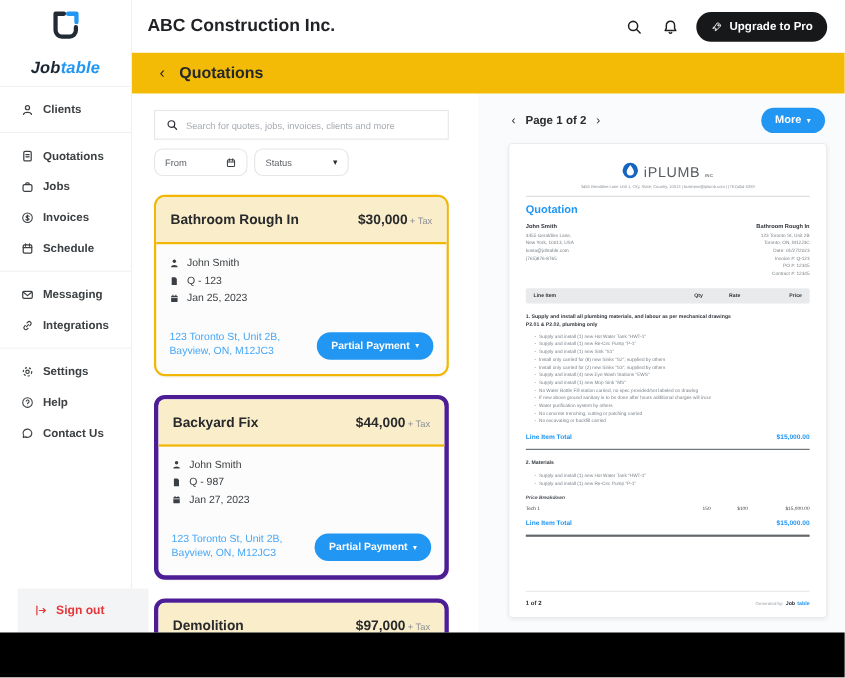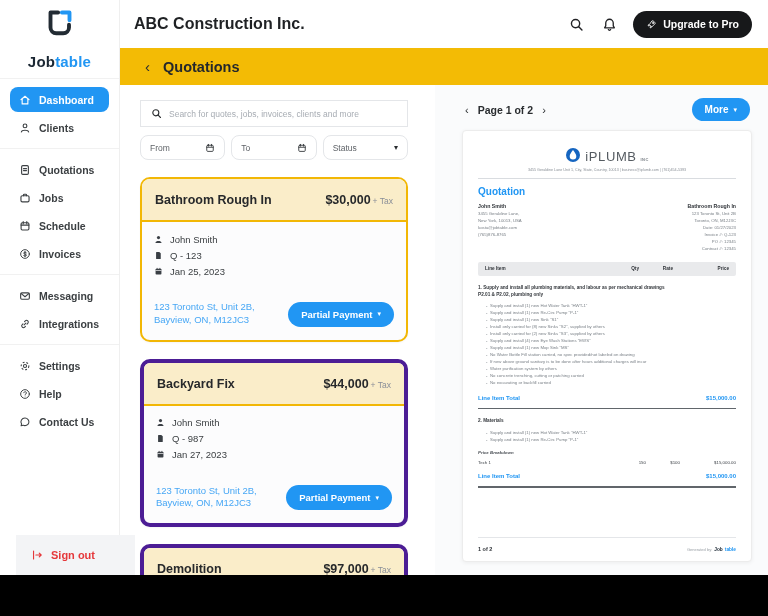--- a/index.html
+++ b/index.html
@@ -2,21 +2,21 @@
 <html><head>
 <meta charset="utf-8">
 <style>
   * { margin:0; padding:0; box-sizing:border-box; }
   html,body { width:768px; height:616px; overflow:hidden; }
   body { font-family:"Liberation Sans","DejaVu Sans",sans-serif; background:#fff; position:relative; color:#2b2f33; }
   svg { display:block; }
 
   
   .sidebar { position:absolute; left:0; top:0; width:120px; height:575px; background:#fff; border-right:1px solid #efefef; z-index:3; }
-  .logo-block { height:79px; display:flex; flex-direction:column; align-items:center; justify-content:center; gap:15px; border-bottom:1px solid #f1f1f1; }
+  .logo-block { height:79px; display:flex; flex-direction:column; align-items:center; justify-content:center; gap:15px; border-bottom:1px solid #f1f1f1;font-style:italic; }
   .brand-text { font-size:15px; font-weight:700; color:#1b2733; letter-spacing:.2px; }
   .brand-text .sec { color:#2196F3; }
   .nav { padding:8px 10px 0; }
   .nav-item { display:flex; align-items:center; gap:8px; height:25px; padding:0 9px; border-radius:8px; color:#3c4043; font-size:10.5px; font-weight:600; margin-bottom:3px; cursor:pointer; }
   .nav-item svg { width:12px; height:12px; flex:none; }
   .nav-item.active { background:#2196F3; color:#fff; }
   .nav-divider { height:1px; background:#f1f1f1; margin:8px -10px; }
   .signout { position:absolute; left:16px; bottom:0; width:100%; height:40px; background:#f3f4f6; display:flex; align-items:center; gap:8px; padding:0 15px; color:#e5383b; font-size:11px; font-weight:700; cursor:pointer; }
   .signout svg { width:12px; height:12px; }
 
@@ -104,27 +104,20 @@
 <aside class="sidebar">
   <div class="logo-block">
     <svg width="30" height="30" viewBox="0 0 24 24" fill="none" stroke-linecap="round" stroke-linejoin="round">
       <path d="M13.5 3.6 H19.6 V9.7" stroke="#2196F3" stroke-width="3.1"></path>
       <path d="M10.5 3.6 H4.4 V15.6 a4.6 4.6 0 0 0 4.6 4.6 h5.6 a4.6 4.6 0 0 0 4.6-4.6 V13.4" stroke="#222b33" stroke-width="3.1"></path>
     </svg>
     <div class="brand-text"><span>Job</span><span class="sec">table</span></div>
   </div>
 
   <nav class="nav">
-    <div class="nav-item active">
-      <svg viewBox="0 0 16 16" fill="none" stroke="currentColor" stroke-width="1.5" stroke-linecap="round" stroke-linejoin="round">
-          <path d="M2.6 7.6 8 3l5.4 4.6"></path>
-          <path d="M4.2 6.8v6.4h7.6V6.8"></path>
-        </svg>
-      <span>Dashboard</span>
-    </div>
     <div class="nav-item">
       <svg viewBox="0 0 16 16" fill="none" stroke="currentColor" stroke-width="1.5" stroke-linecap="round" stroke-linejoin="round">
           <circle cx="8" cy="5.2" r="2.5"></circle>
           <path d="M3.2 13.4c.4-3.2 9.2-3.2 9.6 0"></path>
         </svg>
       <span>Clients</span>
     </div>
     <div class="nav-divider"></div>
     <div class="nav-item">
       <svg viewBox="0 0 16 16" fill="none" stroke="currentColor" stroke-width="1.5" stroke-linecap="round" stroke-linejoin="round">
@@ -134,32 +127,32 @@
       <span>Quotations</span>
     </div>
     <div class="nav-item">
       <svg viewBox="0 0 16 16" fill="none" stroke="currentColor" stroke-width="1.5" stroke-linecap="round" stroke-linejoin="round">
           <rect x="2.6" y="5" width="10.8" height="8.2" rx="1.8"></rect>
           <path d="M6 5V3.9A.9.9 0 0 1 6.9 3h2.2a.9.9 0 0 1 .9.9V5"></path>
         </svg>
       <span>Jobs</span>
     </div>
     <div class="nav-item">
+      <svg viewBox="0 0 16 16" fill="none" stroke="currentColor" stroke-width="1.3" stroke-linecap="round" stroke-linejoin="round">
+          <circle cx="8" cy="8" r="5.8"></circle>
+          <path d="M8 4.6v6.8M10 6.3c-.4-1-3.8-1.2-3.8.5 0 1.8 3.9.9 3.7 2.9-.2 1.6-3.4 1.4-3.9.3"></path>
+        </svg>
+      <span>Invoices</span>
+    </div>
+    <div class="nav-item">
       <svg viewBox="0 0 16 16" fill="none" stroke="currentColor" stroke-width="1.5" stroke-linecap="round" stroke-linejoin="round">
           <rect x="2.8" y="3.6" width="10.4" height="9.8" rx="1.6"></rect>
           <path d="M2.8 6.8h10.4M5.6 2.2V5M10.4 2.2V5"></path>
         </svg>
       <span>Schedule</span>
-    </div>
-    <div class="nav-item">
-      <svg viewBox="0 0 16 16" fill="none" stroke="currentColor" stroke-width="1.3" stroke-linecap="round" stroke-linejoin="round">
-          <circle cx="8" cy="8" r="5.8"></circle>
-          <path d="M8 4.6v6.8M10 6.3c-.4-1-3.8-1.2-3.8.5 0 1.8 3.9.9 3.7 2.9-.2 1.6-3.4 1.4-3.9.3"></path>
-        </svg>
-      <span>Invoices</span>
     </div>
     <div class="nav-divider"></div>
     <div class="nav-item">
       <svg viewBox="0 0 16 16" fill="none" stroke="currentColor" stroke-width="1.5" stroke-linecap="round" stroke-linejoin="round">
           <rect x="2.2" y="3.8" width="11.6" height="8.6" rx="1.6"></rect>
           <path d="M3 4.8 8 9l5-4.2"></path>
         </svg>
       <span>Messaging</span>
     </div>
     <div class="nav-item">
@@ -245,27 +238,20 @@
 
     <div class="filter-row">
       <div class="filter-box">
         <span>From</span>
         <svg viewBox="0 0 16 16" fill="none" stroke="currentColor" stroke-width="1.5" stroke-linecap="round">
             <rect x="2.8" y="3.6" width="10.4" height="9.8" rx="1.6"></rect>
             <path d="M2.8 6.8h10.4M5.6 2.2V5M10.4 2.2V5"></path>
           </svg>
       </div>
       <div class="filter-box">
-        <span>To</span>
-        <svg viewBox="0 0 16 16" fill="none" stroke="currentColor" stroke-width="1.5" stroke-linecap="round">
-            <rect x="2.8" y="3.6" width="10.4" height="9.8" rx="1.6"></rect>
-            <path d="M2.8 6.8h10.4M5.6 2.2V5M10.4 2.2V5"></path>
-          </svg>
-      </div>
-      <div class="filter-box">
         <span>Status</span>
         <span class="caret">▾</span>
       </div>
     </div>
 
     <article class="qcard selected">
       <div class="qcard-head">
         <span class="qcard-title">Bathroom Rough In</span>
         <span class="qcard-amount"><span>$30,000</span><span class="qcard-tax">+ Tax</span></span>
       </div>

